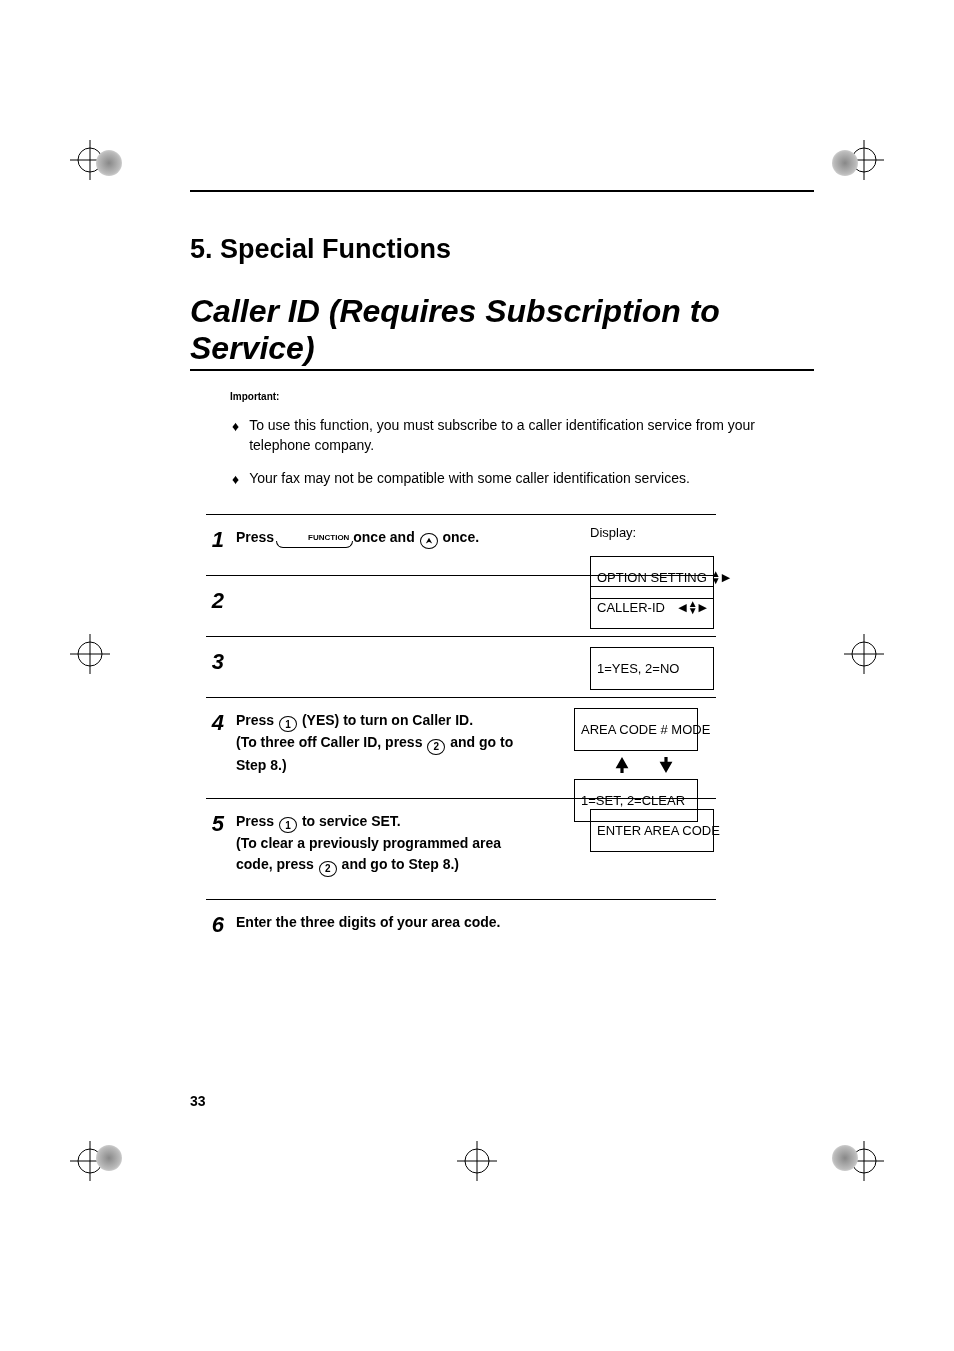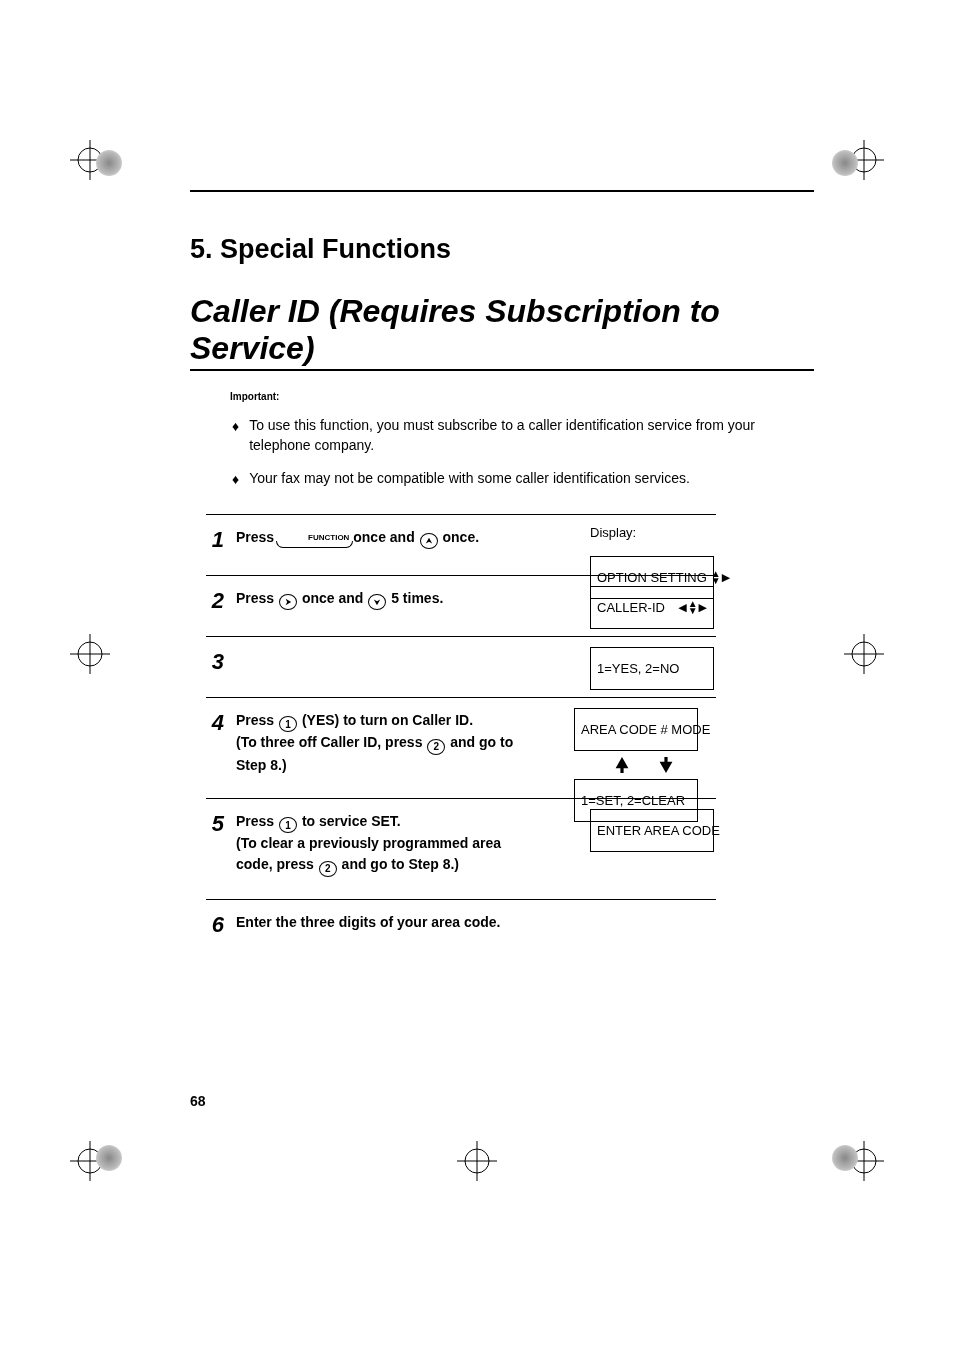--- a/index.html
+++ b/index.html
@@ -247,29 +247,20 @@
                 <span>▲</span>
                 <span>▼</span>
               </span>
               <span>▶</span>
             </span>
           </div>
         </div>
       </div>
       <div class="step-row">
         <div class="step-number">2</div>
-        <div class="step-body"><span>Press </span><span class="circle-key">
-            <svg viewBox="0 0 10 10">
-              <path d="M9 5 L2 1 L4 5 L2 9 Z" fill="#000"></path>
-            </svg>
-          </span><span> once and </span><span class="circle-key">
-            <svg viewBox="0 0 10 10">
-              <path d="M5 9 L1 2 L5 4 L9 2 Z" fill="#000"></path>
-            </svg>
-          </span><span> 5 times.</span></div>
         <div class="display-col">
           <div class="display-box">
             <span class="txt">CALLER-ID</span>
             <span class="arrow-combo">
               <span>◀</span>
               <span class="arrow-v">
                 <span>▲</span>
                 <span>▼</span>
               </span>
               <span>▶</span>
@@ -314,13 +305,13 @@
           </div>
         </div>
       </div>
       <div class="step-row" style="border-bottom: none;">
         <div class="step-number">6</div>
         <div class="step-body"><span>Enter the three digits of your area code.</span></div>
       </div>
     </div>
 </div>
 
-<div class="page-number">68</div>
+<div class="page-number">33</div>
 
 </body></html>

